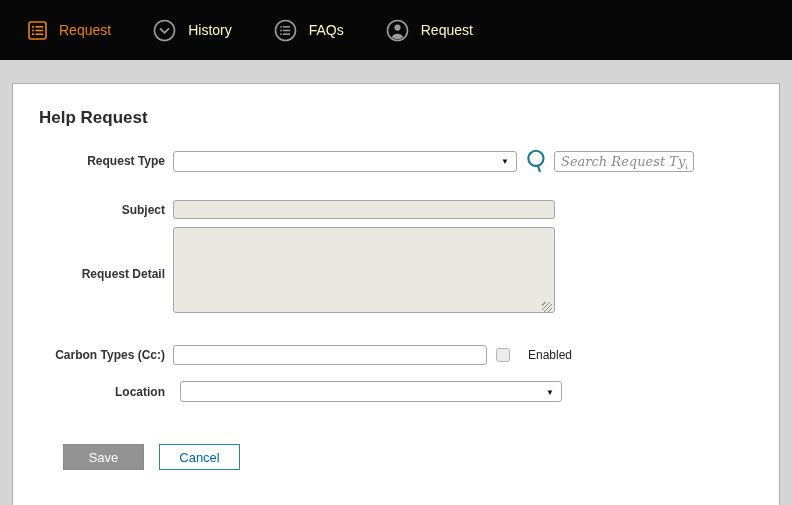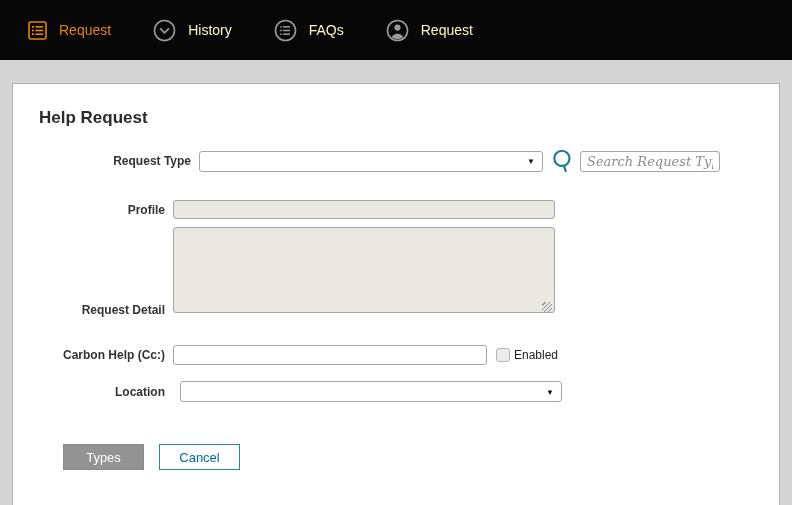--- a/index.html
+++ b/index.html
@@ -41,33 +41,33 @@
   .page-title {
     padding-top: 24px;
     margin-left: 26px;
     font-size: 17px;
     font-weight: bold;
     color: #2b2b2b;
   }
 
   
   .row { display: flex; align-items: center; }
-  .row.top { align-items: flex-end; }
+  .row.top { align-items: center; }
   .flabel {
     width: 160px;
     text-align: right;
     padding-right: 8px;
     font-size: 12px;
     font-weight: bold;
     color: #333333;
     flex: none;
   }
   .row.top .flabel { padding-top: 3px; }
 
-  .row-request-type { margin-top: 20px; padding-left: 26px; }
+  .row-request-type { margin-top: 20px; }
   .row-subject      { margin-top: 26px; }
   .row-detail       { margin-top: 8px; }
   .row-cc           { margin-top: 28px; }
   .row-location     { margin-top: 16px; gap: 7px; }
   .row-buttons      { margin-top: 42px; margin-left: 50px; }
 
   
   .select {
     position: relative;
     background: #ffffff;
@@ -137,21 +137,21 @@
 
   .checkbox {
     width: 14px; height: 14px;
     margin-left: 9px;
     border: 1px solid #b6b6b6;
     border-radius: 3px;
     background: #ececec;
     flex: none;
     cursor: pointer;
   }
-  .cb-label { margin-left: 4px; font-size: 12px; color: #222222; }
+  .cb-label { margin-left: 18px; font-size: 12px; color: #222222; }
 
   
   .btn {
     height: 26px;
     min-width: 81px;
     font-size: 13px;
     font-family: "Liberation Sans", sans-serif;
     cursor: pointer;
     border-radius: 0;
   }
@@ -236,43 +236,43 @@
     <span class="search-icon-btn">
       <svg width="22" height="26" viewBox="0 0 20 24">
         <circle cx="9" cy="9.5" r="7" fill="none" stroke="#1d7a93" stroke-width="2"></circle>
         <line x1="10.8" y1="16.2" x2="12.8" y2="22" stroke="#1d7a93" stroke-width="2"></line>
       </svg>
     </span>
     <input class="txt input-search" type="text" placeholder="Search Request Types..." style="">
   </div>
 
   <div class="row row-subject">
-    <label class="flabel">Profile</label>
+    <label class="flabel">Subject</label>
     <input class="txt input-subject" type="text" readonly="" value="" style="">
   </div>
 
   <div class="row row-detail top">
     <label class="flabel">Request Detail</label>
     <span class="ta-wrap">
       <textarea class="textarea-detail" readonly="" style=""></textarea>
       
     </span>
   </div>
 
   <div class="row row-cc">
-    <label class="flabel">Carbon Help (Cc:)</label>
+    <label class="flabel">Carbon Types (Cc:)</label>
     <input class="txt input-cc" type="text" value="" style="">
     <span class="checkbox"></span>
     <span class="cb-label">Enabled</span>
   </div>
 
   <div class="row row-location">
     <label class="flabel">Location</label>
     <div class="select select-location">
       <span></span>
     </div>
   </div>
 
   <div class="row row-buttons">
-    <button class="btn btn-save">Types</button>
+    <button class="btn btn-save">Save</button>
     <button class="btn btn-cancel">Cancel</button>
   </div>
 </main>
 
 </body></html>

